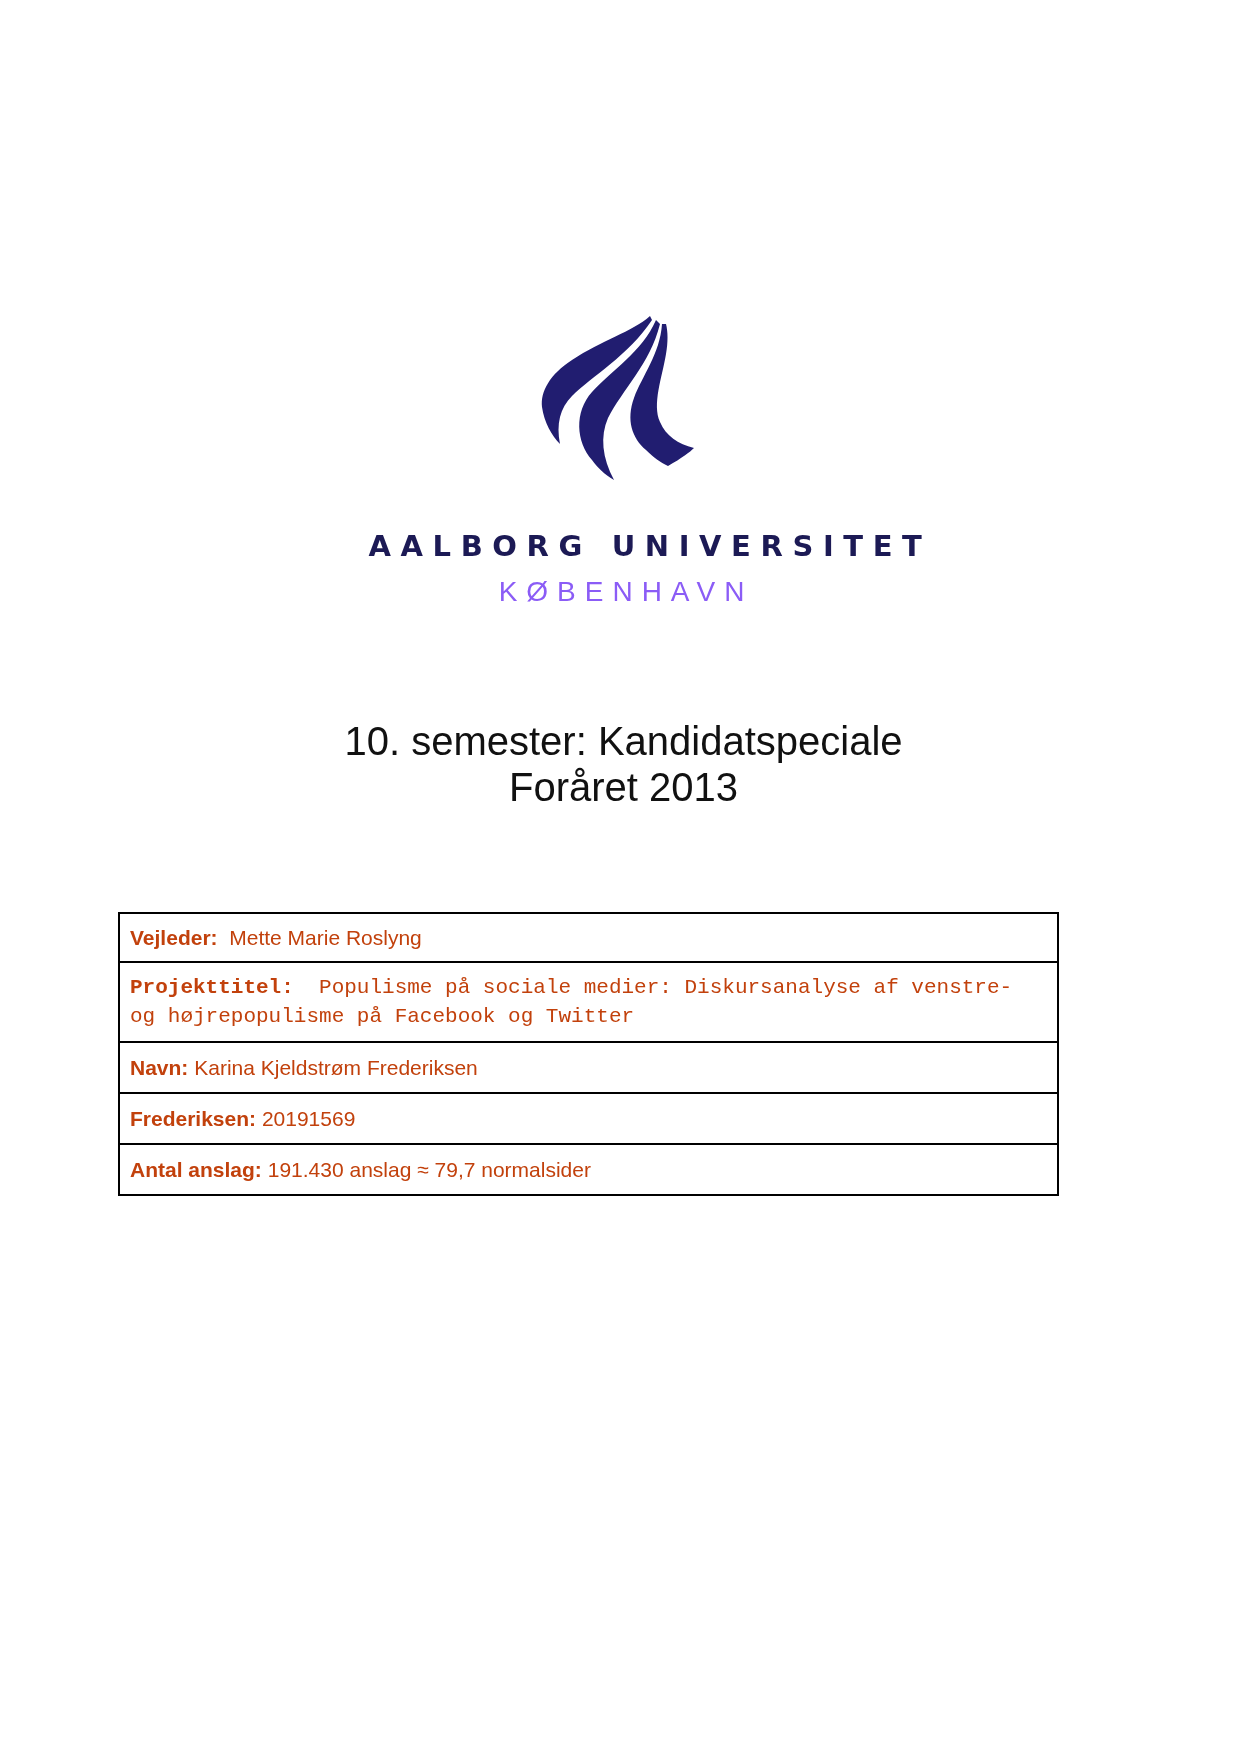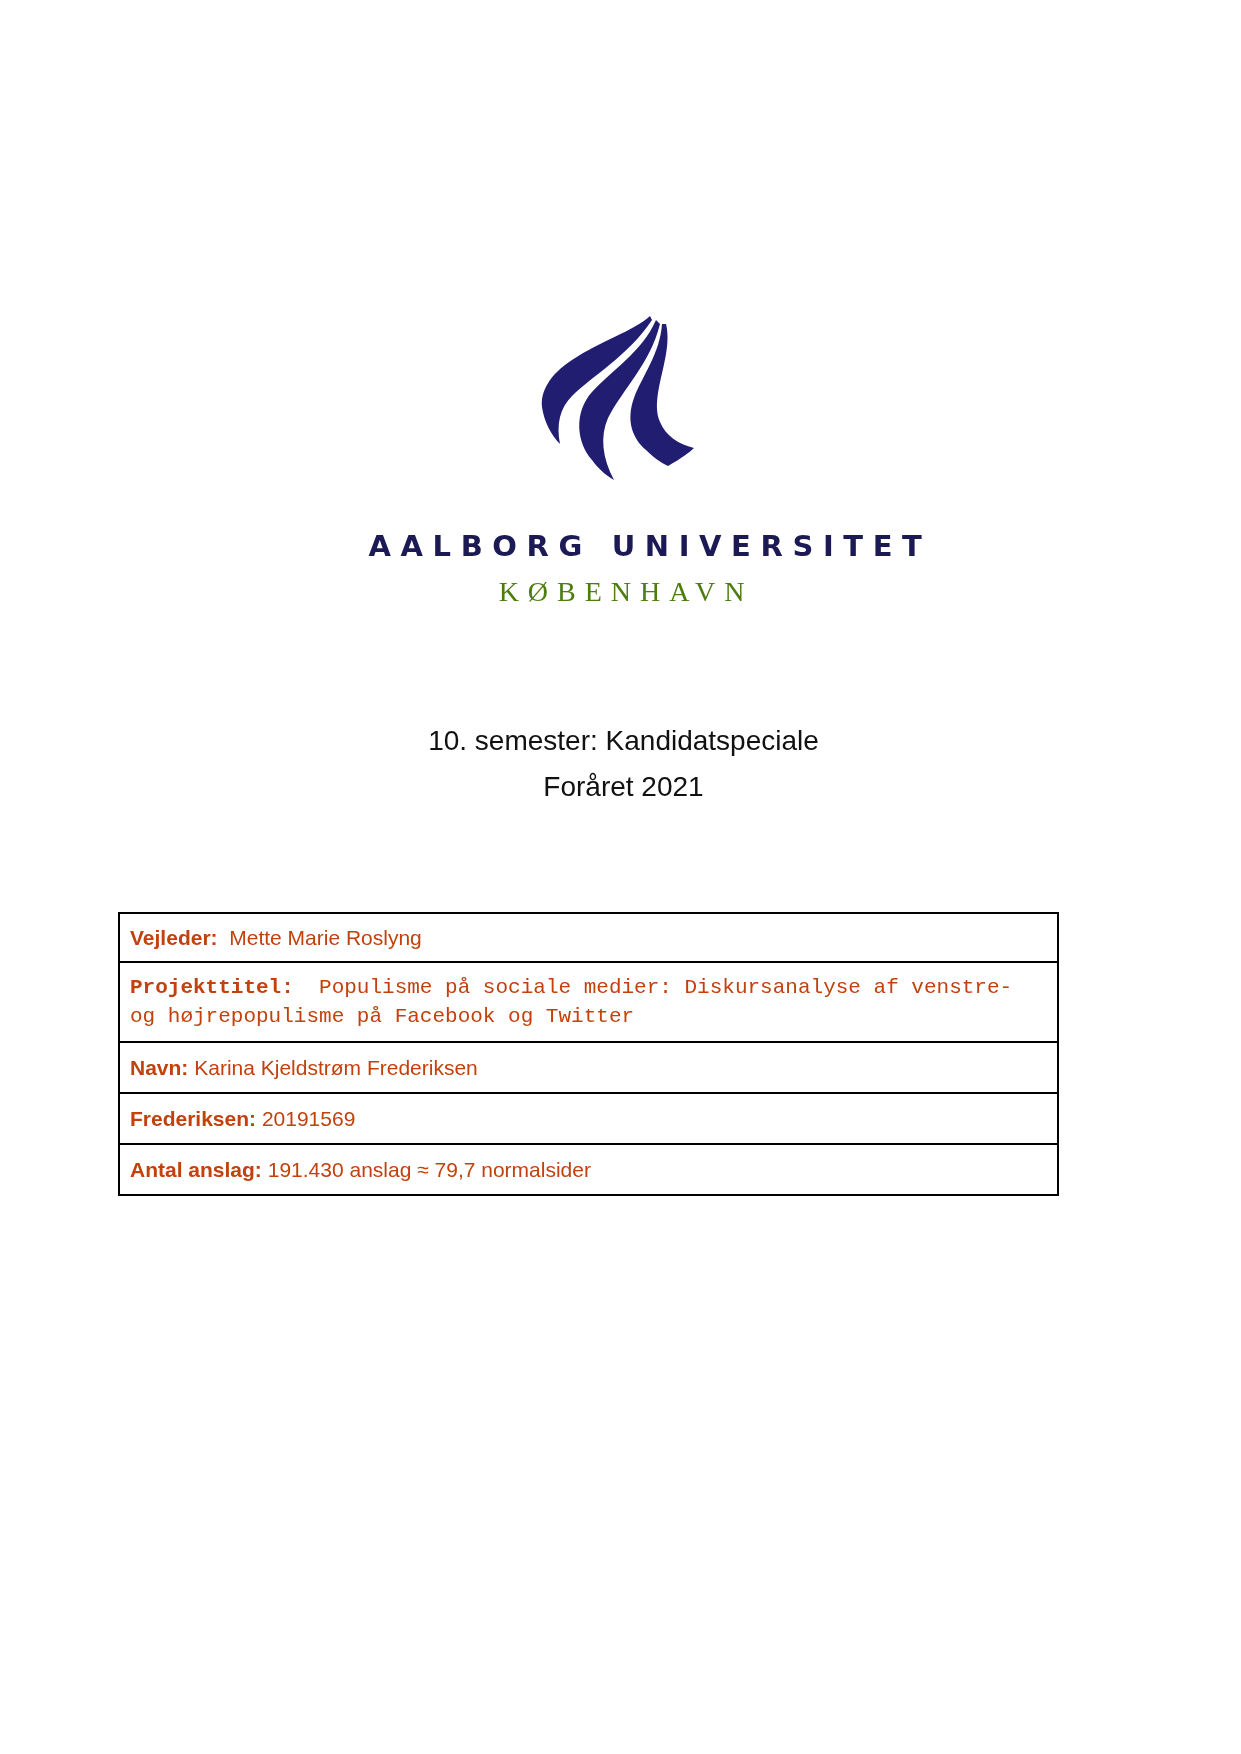--- a/index.html
+++ b/index.html
@@ -45,39 +45,39 @@
       padding-left: 9px;
       box-sizing: border-box;
       margin-left: 25px;
     }
     .wordmark-sub {
       position: absolute;
       left: 0;
       width: 1241px;
       top: 576px;
       text-align: center;
-      font-family: Liberation Serif, serif;
+      font-family: Liberation Sans, sans-serif;
       font-weight: normal;
       font-size: 28px;
       letter-spacing: 9px;
-      color: #4d7c0f;
+      color: #8b5cf6;
       line-height: 32px;
       padding-left: 11px;
       box-sizing: border-box;
     }
     .heading-block {
       position: absolute;
       left: 0;
       width: 1241px;
       top: 718px;
       text-align: center;
     }
     .heading-line {
       font-family: "Liberation Sans", "DejaVu Sans", sans-serif;
-      font-size: 28px;
+      font-size: 40px;
       line-height: 46px;
       color: #111111;
       padding-left: 6px;
     }
     .info-table {
       position: absolute;
       left: 118px;
       top: 912px;
       width: 941px;
       border-collapse: collapse;
@@ -116,21 +116,21 @@
         <path d="M130 12 C 128 42, 110 64, 102 86 C 94 108, 100 126, 114 138 C 122 146, 128 150, 136 154 C 150 146, 158 140, 162 136 C 146 132, 134 124, 128 110 C 120 92, 130 66, 134 42 C 136 30, 136 20, 134 12 Z"></path>
       </g>
     </svg>
   </div>
 
   <div class="wordmark-main">AALBORG UNIVERSITET</div>
   <div class="wordmark-sub">KØBENHAVN</div>
 
   <div class="heading-block">
     <div class="heading-line">10. semester: Kandidatspeciale</div>
-    <div class="heading-line">Foråret 2021</div>
+    <div class="heading-line">Foråret 2013</div>
   </div>
 
   <table class="info-table">
     <tbody>
       <tr class="r1">
         <td><span class="label">Vejleder:</span><span style="white-space:pre">  </span><span>Mette Marie Roslyng</span></td>
       </tr>
       <tr class="r2">
         <td><span class="label">Projekttitel:</span><span style="white-space:pre">  </span><span>Populisme på sociale medier: Diskursanalyse af venstre- og højrepopulisme på Facebook og Twitter</span></td>
       </tr>

